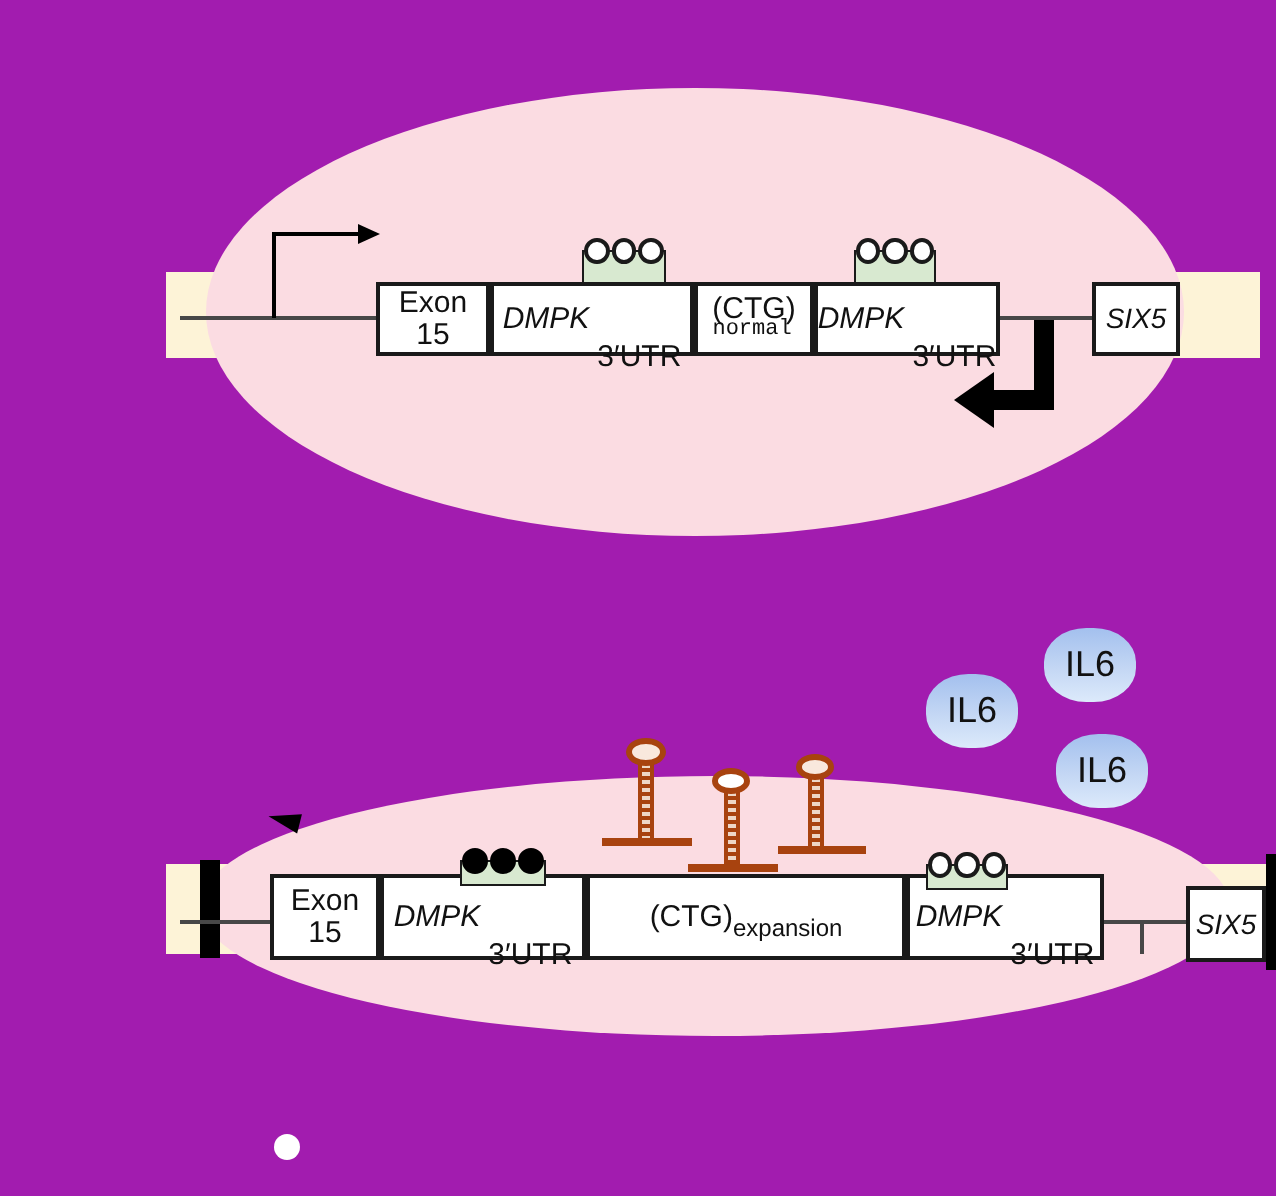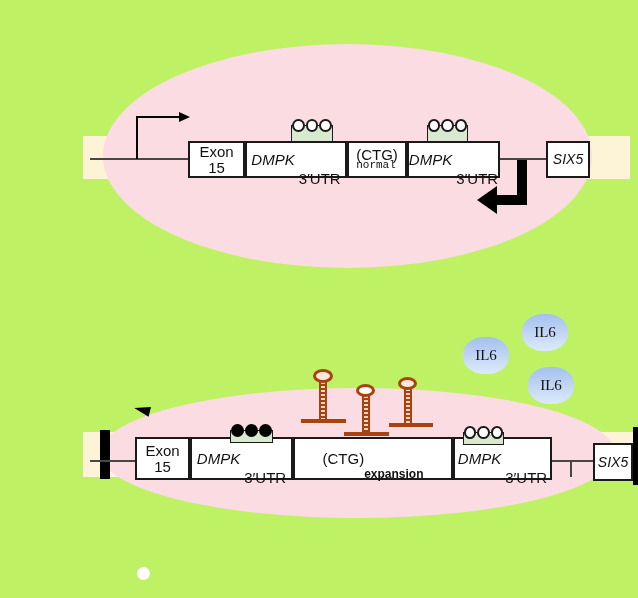--- a/index.html
+++ b/index.html
@@ -1,32 +1,32 @@
 <!DOCTYPE html>
 <html><head>
 <meta charset="utf-8">
 <style>
   html,body{margin:0;padding:0;background:#000;}
   #stage{
-    position:relative;width:638px;height:598px;background:#bef264;overflow:hidden;
+    position:relative;width:638px;height:598px;background:#a21caf;overflow:hidden;
     font-family:"Liberation Sans",sans-serif;color:#111;
   }
   .band{position:absolute;background:#fdf3d7;z-index:1;}
   .blackbar{position:absolute;background:#000;z-index:3;}
   .ellipse{position:absolute;background:#fbdce2;border-radius:50%;z-index:2;}
   .gene-line{position:absolute;height:2px;background:#474747;z-index:4;}
   .box{
     position:absolute;background:#fff;border:2px solid #1a1a1a;box-sizing:border-box;
     display:flex;align-items:center;justify-content:center;text-align:center;
     font-size:15px;line-height:1.05;z-index:5;
   }
   .italic{font-style:italic;}
   .utr-suffix{margin-left:4px;margin-top:39px;}
   .sub{font-size:11px;}
-  .sub-inline{font-size:12px;position:relative;top:16px;font-weight:bold;}
+  .sub-inline{font-size:12px;position:relative;top:6px;}
   .ctg-col{display:flex;flex-direction:column;align-items:center;}
   .ctg-col .sub{align-self:flex-end;margin-top:-3px;margin-right:2px;font-family:Liberation Mono, monospace;}
   .cpg-box{
     position:absolute;background:#d8e9d0;border:1px solid #1a1a1a;box-sizing:border-box;
     z-index:6;display:flex;justify-content:center;gap:1px;
   }
   .cpg-circle{width:13px;height:13px;border-radius:50%;box-sizing:border-box;margin-top:-7px;}
   .cpg-white{background:#fff;border:2px solid #1a1a1a;}
   .cpg-black{background:#000;border:2px solid #000;}
   
@@ -46,21 +46,21 @@
   
   .hp-base{position:absolute;height:4px;background:#a8430f;z-index:4;}
   .hp-stem{position:absolute;width:8px;box-sizing:border-box;z-index:4;
     background:repeating-linear-gradient(180deg,#a8430f 0 2px,#eed7c6 2px 4px);
     border-left:2px solid #a8430f;border-right:2px solid #a8430f;}
   .hp-loop{position:absolute;box-sizing:border-box;border:3px solid #a8430f;border-radius:50%;z-index:4;}
   
   .il6{
     position:absolute;width:46px;height:37px;border-radius:46%;z-index:3;
     background:linear-gradient(180deg,#a3c0ee 0%,#c4d7f4 55%,#dceafb 100%);
-    display:flex;align-items:center;justify-content:center;font-size:15px;color:#111;font-family:Liberation Serif, serif;
+    display:flex;align-items:center;justify-content:center;font-size:18px;color:#111;
   }
   .legend-dot{position:absolute;left:137px;top:567px;width:13px;height:13px;border-radius:50%;background:#fff;z-index:5;}
   .drop-line{position:absolute;left:570px;top:462px;width:2px;height:15px;background:#474747;z-index:4;}
 </style>
 </head>
 <body>
 
 <div id="stage">
 
   <div class="band" style="left:83px;top:136px;width:547px;height:43px;"></div>

